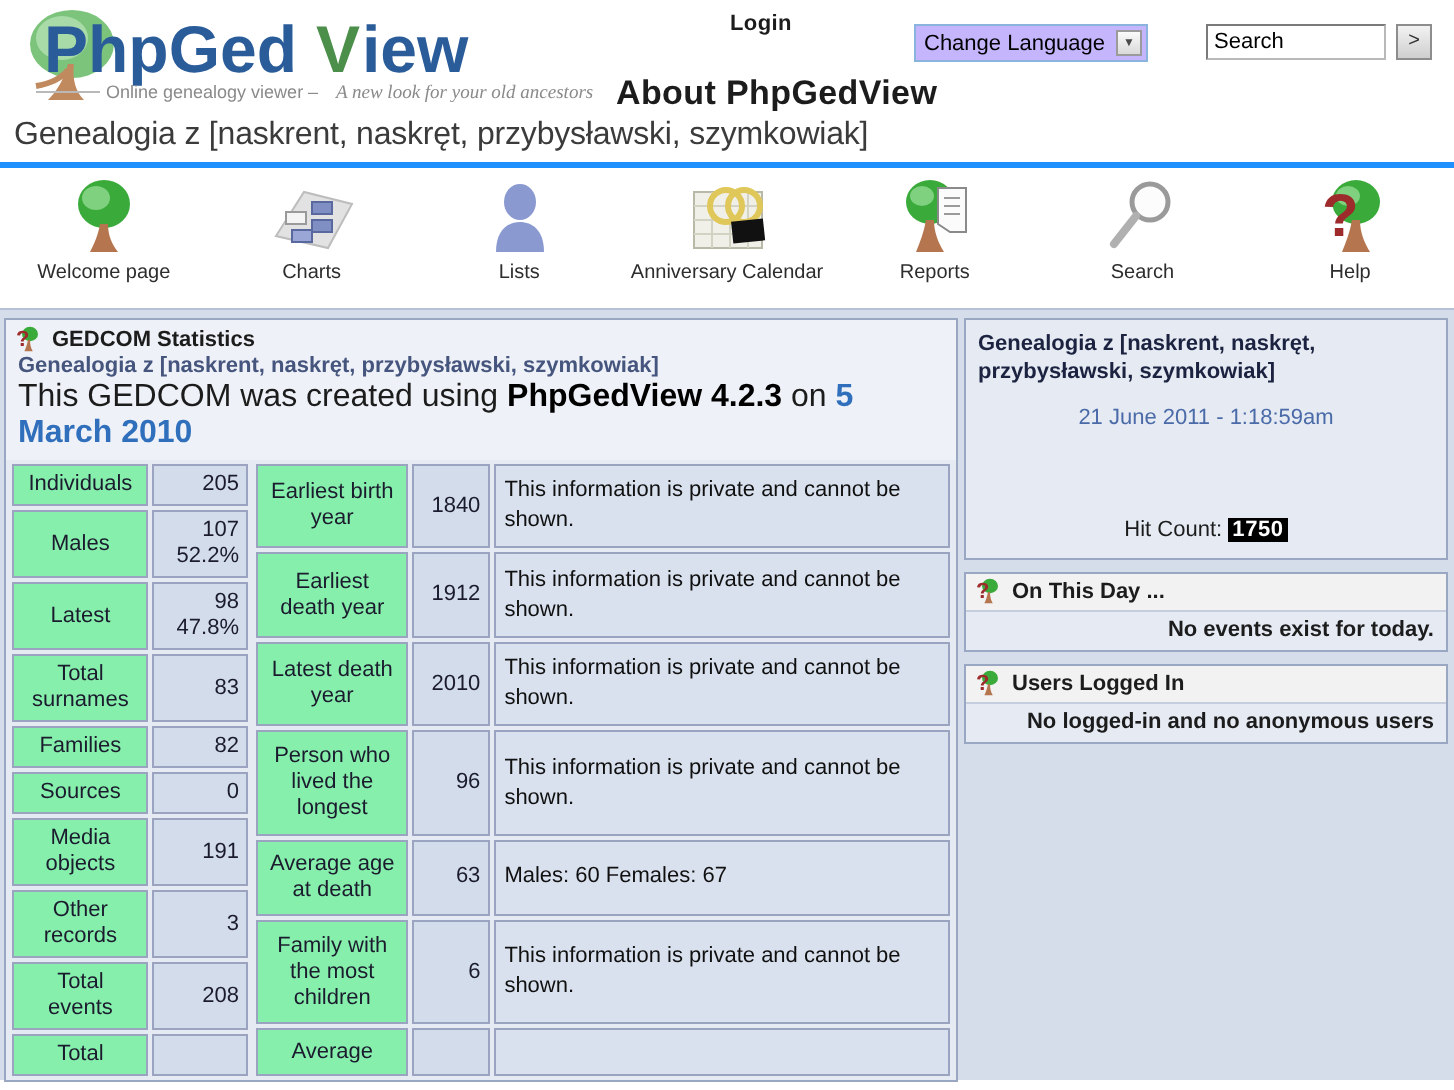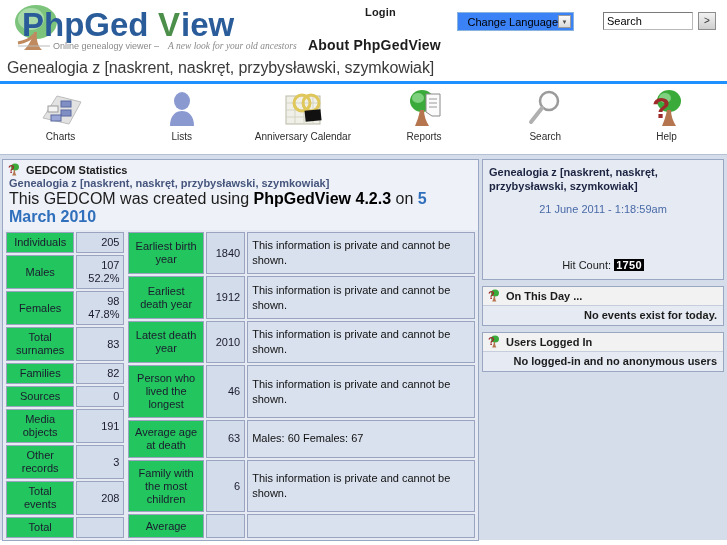--- a/index.html
+++ b/index.html
@@ -36,42 +36,42 @@
     font-size: 11px;
     font-weight: bold;
     color: #1c1c1c;
     text-decoration: none;
     letter-spacing: 0.2px;
   }
   .about-link {
     position: absolute;
     left: 308px;
     top: 37px;
-    font-size: 14px;
+    font-size: 17px;
     font-weight: bold;
     color: #1c1c1c;
     text-decoration: none;
     letter-spacing: 0.2px;
   }
 
   .lang-select {
     position: absolute;
     left: 457px;
     top: 12px;
     width: 117px;
     height: 19px;
     box-sizing: border-box;
     border: 1px solid #8ab4dd;
-    background: #3b82f6;
+    background: #c4b5fd;
     font-family: "Liberation Sans", sans-serif;
     font-size: 11px;
     padding: 1px 2px 1px 4px;
     display: flex;
     align-items: center;
-    justify-content: flex-end;
+    justify-content: space-between;
     color: #000;
   }
   .lang-arrow {
     width: 13px;
     height: 13px;
     background: linear-gradient(#fbfbfb,#d9d9d9);
     border: 1px solid #9b9b9b;
     box-sizing: border-box;
     display: flex;
     align-items: center;
@@ -232,21 +232,21 @@
     border-collapse: separate;
     border-spacing: 2px;
     font-size: 11px;
   }
   table.stat td {
     border: 1px solid #9aa4c0;
     padding: 3px 4px;
     vertical-align: middle;
   }
   td.lbl {
-    background: #22c55e;
+    background: #86efac;
     color: #1b1b2e;
     text-align: center;
     font-size: 11px;
     line-height: 13px;
   }
   td.val {
     background: #d3dcea;
     color: #1b1b2e;
     text-align: right;
     font-size: 11px;
@@ -338,20 +338,28 @@
 
   <input class="search-box" type="text" value="Search" style="">
   <button class="search-go">&gt;</button>
 </div>
 
 <h1 class="page-title">Genealogia z [naskrent, naskręt, przybysławski, szymkowiak]</h1>
 <div class="blue-rule"></div>
 
 <div class="navrow">
 
+  <a class="navitem" href="#">
+    <svg class="navicon" viewBox="0 0 44 40">
+      <ellipse cx="22" cy="14" rx="13" ry="12" fill="#3aaa3a"></ellipse>
+      <ellipse cx="18" cy="11" rx="7" ry="6" fill="#7fd07f"></ellipse>
+      <path d="M20 24 C19 30 17 34 15 38 L29 38 C26 34 24 30 24 24 Z" fill="#b5764f"></path>
+    </svg>
+    <span class="navlabel">Welcome page</span>
+  </a>
 
   <a class="navitem" href="#">
     <svg class="navicon" viewBox="0 0 44 40">
       <polygon points="4,30 18,8 42,14 30,36" fill="#e2e2e2" stroke="#bdbdbd"></polygon>
       <rect x="9" y="18" width="10" height="6" fill="#f4f4f4" stroke="#9a9a9a"></rect>
       <rect x="22" y="13" width="10" height="6" fill="#7f8fc4" stroke="#5a68a0"></rect>
       <rect x="22" y="22" width="10" height="6" fill="#7f8fc4" stroke="#5a68a0"></rect>
       <rect x="12" y="27" width="10" height="6" fill="#9aa7d6" stroke="#5a68a0"></rect>
     </svg>
     <span class="navlabel">Charts</span>
@@ -446,21 +454,21 @@
               <td class="val t1v">205</td>
             </tr>
             <tr>
               <td class="lbl t1">Males</td>
               <td class="val t1v">
                 <b>107</b><br>
                 <b>52.2%</b>
               </td>
             </tr>
             <tr>
-              <td class="lbl t1">Females</td>
+              <td class="lbl t1">Latest</td>
               <td class="val t1v">
                 <b>98</b><br>
                 <b>47.8%</b>
               </td>
             </tr>
             <tr>
               <td class="lbl t1">Total surnames</td>
               <td class="val t1v">83</td>
             </tr>
             <tr>
@@ -502,21 +510,21 @@
               <td class="val t2v">1912</td>
               <td class="txt t3">This information is private and cannot be shown.</td>
             </tr>
             <tr>
               <td class="lbl t2">Latest death year</td>
               <td class="val t2v">2010</td>
               <td class="txt t3">This information is private and cannot be shown.</td>
             </tr>
             <tr>
               <td class="lbl t2">Person who lived the longest</td>
-              <td class="val t2v">46</td>
+              <td class="val t2v">96</td>
               <td class="txt t3">This information is private and cannot be shown.</td>
             </tr>
             <tr>
               <td class="lbl t2">Average age at death</td>
               <td class="val t2v">63</td>
               <td class="txt t3">Males: 60   Females: 67</td>
             </tr>
             <tr>
               <td class="lbl t2">Family with the most children</td>
               <td class="val t2v">6</td>

